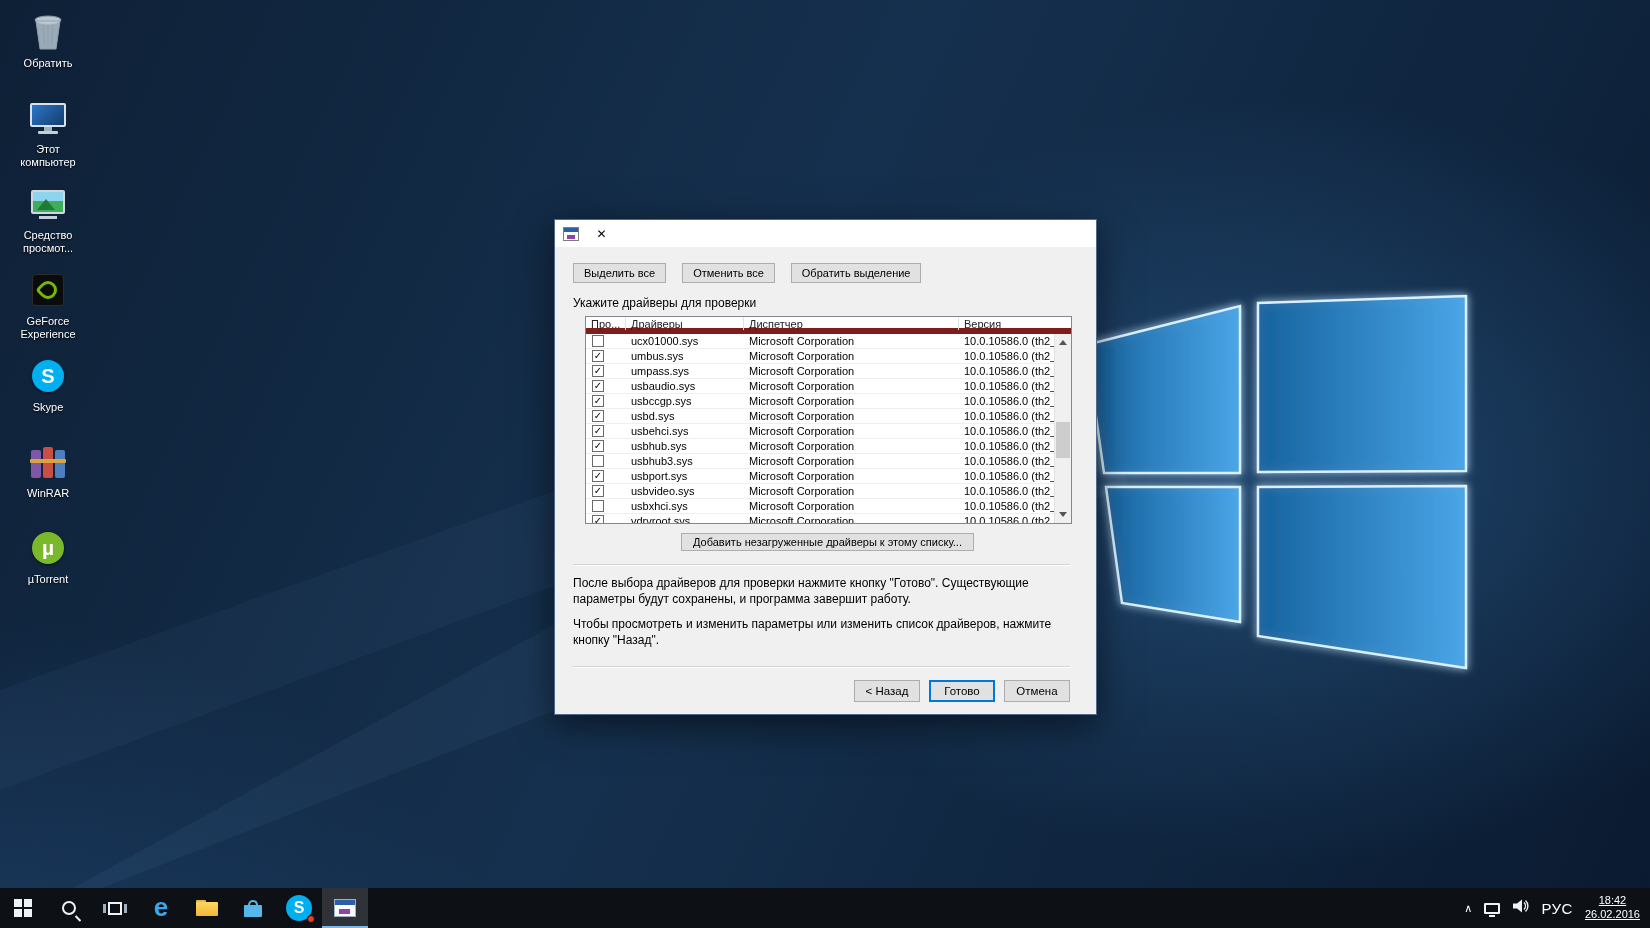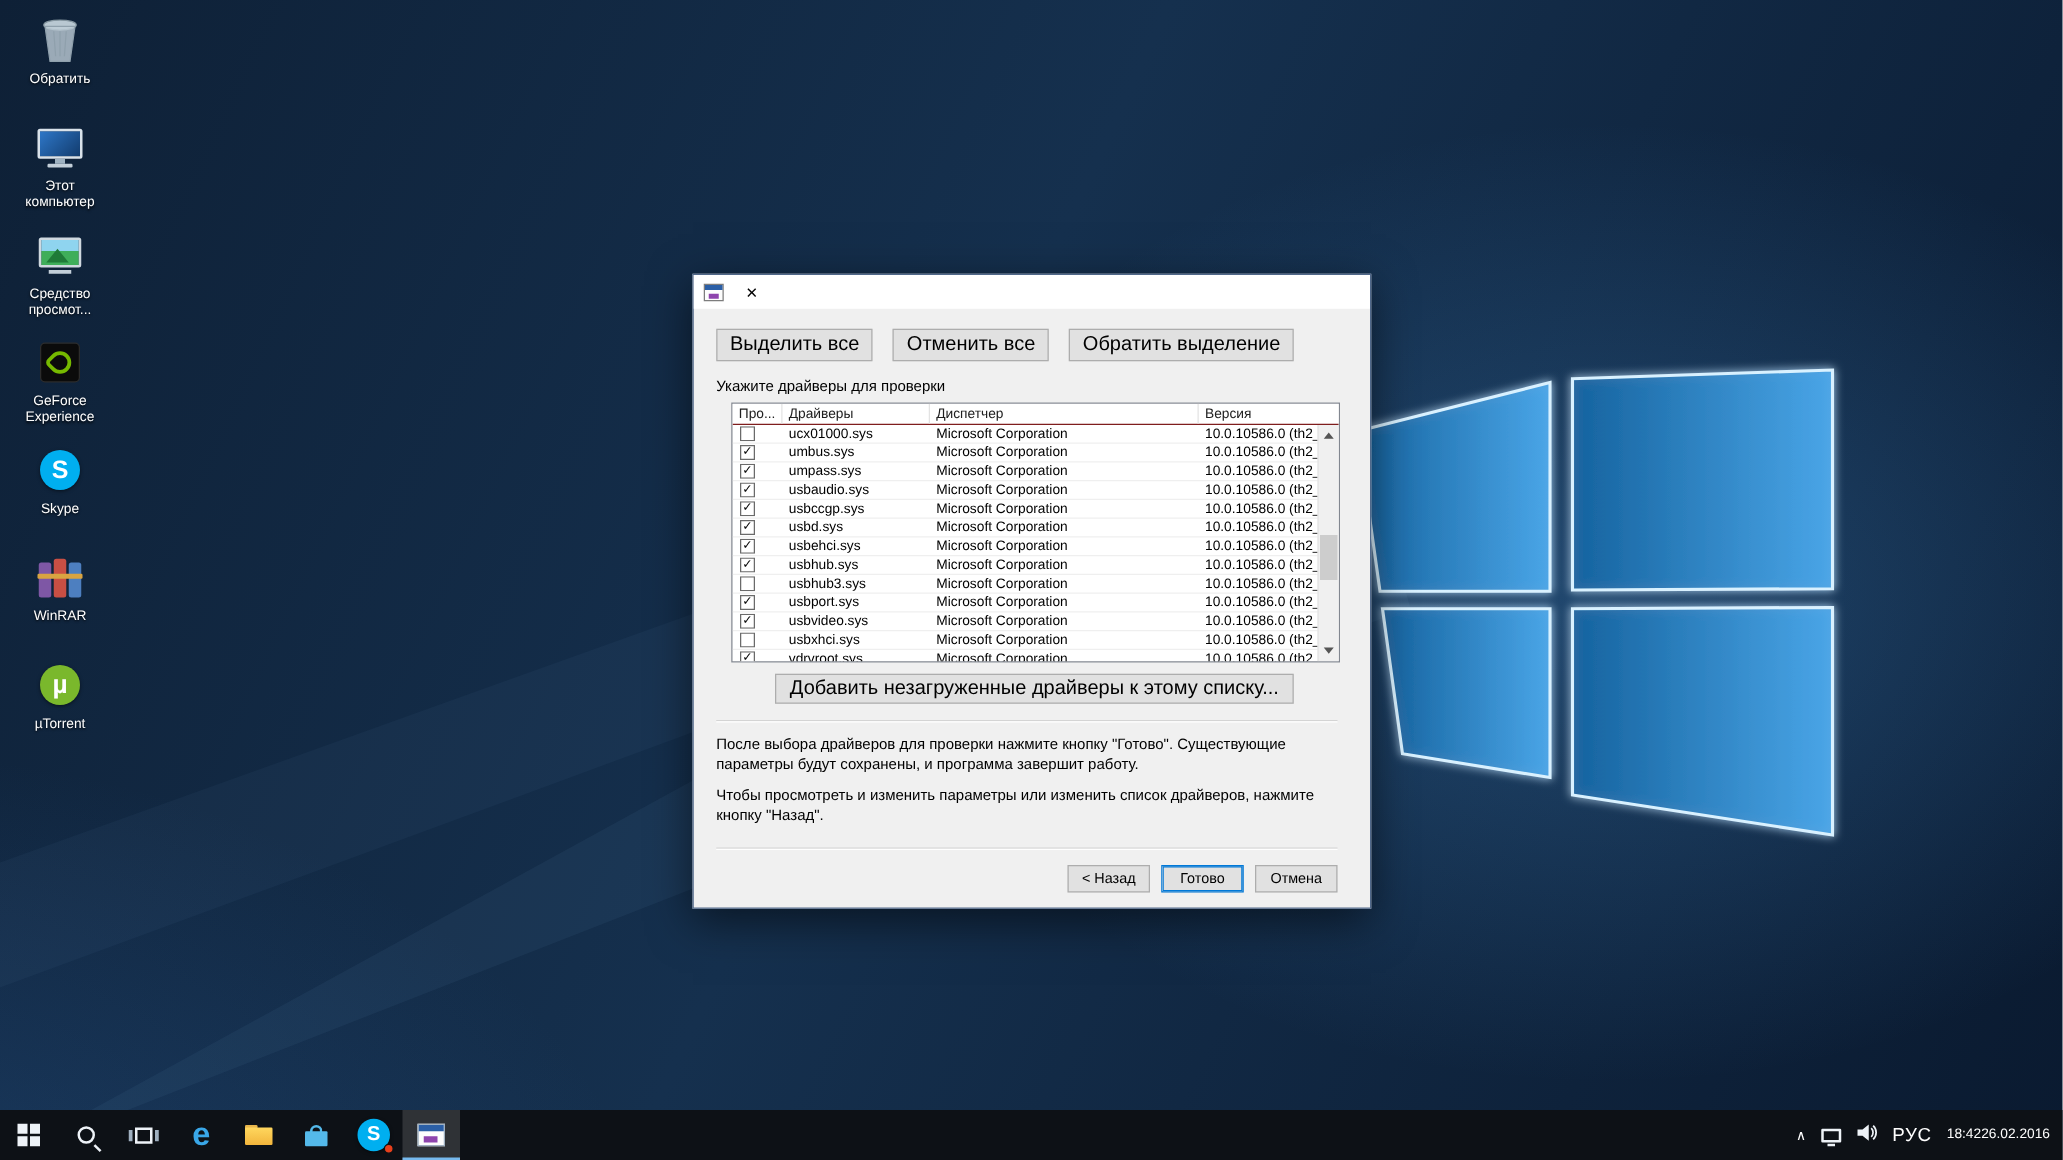--- a/index.html
+++ b/index.html
@@ -55,26 +55,26 @@
     border:1px solid #50688a;box-shadow:0 10px 34px rgba(0,0,0,.55);font-size:12px;color:#000;}
   .titlebar{height:27px;background:#fff;display:flex;align-items:center;padding-left:8px;}
   .titlebar .ttl{margin-left:6px;font-size:12px;flex:1;}
   .win-close{width:45px;height:27px;border:0;background:transparent;display:flex;align-items:center;
     justify-content:center;font-size:12px;color:#000;cursor:default;}
   .mini-app-icon{position:relative;width:16px;height:14px;background:#fdfdfd;border:1px solid #7d7d7d;}
   .mini-app-icon::before{content:"";position:absolute;left:0;top:0;right:0;height:4px;background:#2b5fa6;}
   .mini-app-icon::after{content:"";position:absolute;left:3px;top:7px;width:8px;height:4px;background:#8e44ad;}
   .dlg-content{padding:10px 26px 12px 30px;}
   .btnrow{display:flex;gap:16px;margin:6px 0 0 -12px;}
-  .btn{background:#e1e1e1;border:1px solid #adadad;font-family:inherit;font-size:16px;
+  .btn{background:#e1e1e1;border:1px solid #adadad;font-family:inherit;font-size:11px;
     padding:3px 10px;color:#000;cursor:default;}
   .btn.default{border-color:#0078d7;box-shadow:inset 0 0 0 1px #0078d7;}
   .list-label{margin:13px 0 6px -12px;font-size:12px;}
   .listview{position:relative;width:487px;height:208px;border:1px solid #828790;background:#fff;overflow:hidden;}
-  .lv-header{display:flex;height:17px;border-bottom:1px solid #7f1d1d;background:#fff;}
+  .lv-header{display:flex;height:17px;border-bottom:6px solid #7f1d1d;background:#fff;align-items:center;}
   .lv-hcell{font-size:11px;color:#202020;padding:2px 0 0 5px;border-right:1px solid #e3e3e3;
     white-space:nowrap;overflow:hidden;}
   .h-check{width:40px;}.h-name{width:118px;}.h-vendor{width:215px;}.h-version{flex:1;}
   .lv-body{height:191px;overflow:hidden;width:470px;}
   .lv-row{display:flex;align-items:center;height:15px;border-bottom:1px solid #efefef;}
   .cell{font-size:11px;white-space:nowrap;overflow:hidden;}
   .c-check{width:40px;display:flex;align-items:center;padding-left:6px;}
   .c-name{width:118px;padding-left:5px;}
   .c-vendor{width:215px;padding-left:5px;}
   .c-version{flex:1;padding-left:5px;}
@@ -122,21 +122,21 @@
   .store-glyph .bag{position:absolute;left:0;top:5px;width:18px;height:12px;background:#54b9ea;border-radius:1px;}
   .badge{position:absolute;right:7px;bottom:5px;width:8px;height:8px;border-radius:50%;
     background:#e8401c;border:1px solid #0d1116;}
   .verifier-glyph{position:relative;width:22px;height:18px;background:#fdfdfd;border:1px solid #9fb0c0;}
   .verifier-glyph::before{content:"";position:absolute;left:0;top:0;right:0;height:5px;background:#2b5fa6;}
   .verifier-glyph .bar{position:absolute;left:4px;top:9px;width:11px;height:5px;background:#8e44ad;}
   .tray{margin-left:auto;display:flex;align-items:center;gap:12px;padding-right:10px;color:#fff;}
   .chev{font-size:11px;color:#fff;}
   .net-glyph{width:16px;height:11px;border:2px solid #eef3f8;border-radius:1px;position:relative;}
   .net-glyph::after{content:"";position:absolute;left:3px;bottom:-5px;width:6px;height:2px;background:#eef3f8;}
-  .clock{display:flex;align-items:center;line-height:1.25;font-size:11px;}
+  .clock{display:flex;flex-direction:column;align-items:center;line-height:1.25;font-size:11px;text-decoration:underline;}
   .lang{font-size:15px;letter-spacing:.5px;}
 </style>
 </head>
 <body>
 
 <div id="desktop">
 
   <svg id="wallpaper-svg" width="1650" height="928">
     <defs>
       <linearGradient id="pane" x1="0" y1="0" x2="1" y2="0">

